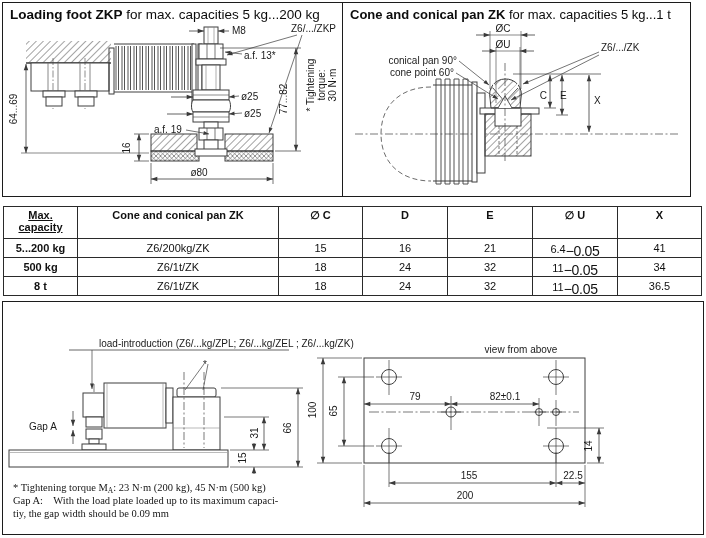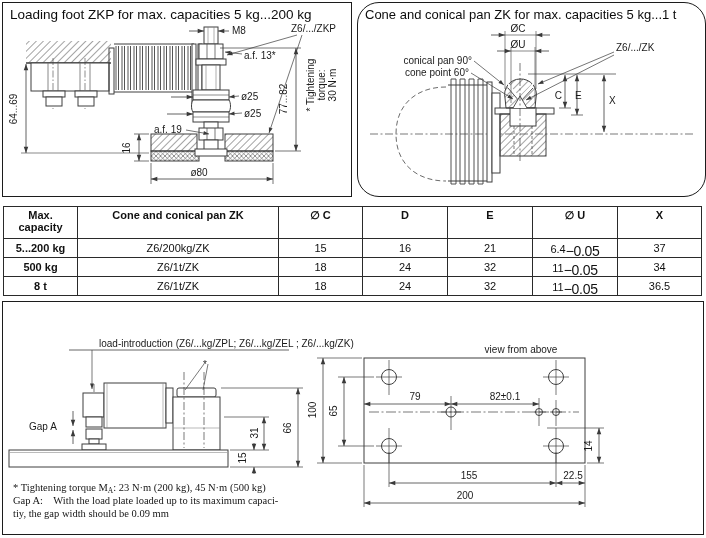--- a/index.html
+++ b/index.html
@@ -1,31 +1,31 @@
 <!DOCTYPE html>
 <html><head>
 <meta charset="utf-8">
 <style>
   html,body{margin:0;padding:0;background:#fff;}
   body{width:706px;height:538px;position:relative;font-family:"Liberation Sans",sans-serif;color:#111;}
   .panel{position:absolute;border:1.4px solid #1c1c1c;background:#fff;box-sizing:border-box;}
   #p1{left:2px;top:2px;width:350px;height:195px;}
-  #p2{left:357px;top:2px;width:349px;height:195px;border-radius:22px;}
+  #p2{left:342px;top:2px;width:349px;height:195px;}
   #p4{left:2px;top:301px;width:702px;height:234px;}
   .ptitle{position:absolute;left:7px;top:4px;font-size:13.5px;white-space:nowrap;color:#0c0c0c;}
   #p2 .ptitle{font-size:13px;}
-  .ptitle b{font-weight:normal;}
+  .ptitle b{font-weight:bold;}
   .draw{position:absolute;left:0;top:0;pointer-events:none;}
   svg text{fill:#1a1a1a;font-family:"Liberation Sans",sans-serif;font-size:10px;}
   table#dims{position:absolute;left:3px;top:206px;width:698px;border-collapse:collapse;table-layout:fixed;border:1.6px solid #1f1f1f;}
   #dims th,#dims td{border:1px solid #2a2a2a;text-align:center;font-size:11px;padding:0;overflow:hidden;}
   #dims th{height:29px;vertical-align:top;padding-top:2px;font-weight:bold;}
   #dims td{height:18px;}
   #dims tbody td:first-child{font-weight:bold;}
-  .pre{white-space:pre-line;}
+  .pre{white-space:pre-line;text-decoration:underline;}
   .sub{font-size:14px;position:relative;top:2.5px;letter-spacing:-0.3px;}
   .notes{position:absolute;left:13px;top:482px;font-size:10.5px;line-height:12.4px;color:#151515;font-family:Liberation Serif, serif;}
   .notes div{white-space:pre;}
   .subA{font-size:7.5px;position:relative;top:2px;}
 </style>
 </head>
 <body>
 
 <div id="p1" class="panel">
   <div class="ptitle"><b>Loading foot ZKP</b><span> for max. capacities 5 kg...200 kg</span></div>
@@ -220,21 +220,21 @@
     </tr>
   </thead>
   <tbody>
     <tr>
       <td>5...200 kg</td>
       <td>Z6/200kg/ZK</td>
       <td>15</td>
       <td>16</td>
       <td>21</td>
       <td><span>6.4</span><span class="sub">−0.05</span></td>
-      <td>37</td>
+      <td>41</td>
     </tr>
     <tr>
       <td>500 kg</td>
       <td>Z6/1t/ZK</td>
       <td>18</td>
       <td>24</td>
       <td>32</td>
       <td><span>11</span><span class="sub">−0.05</span></td>
       <td>34</td>
     </tr>

